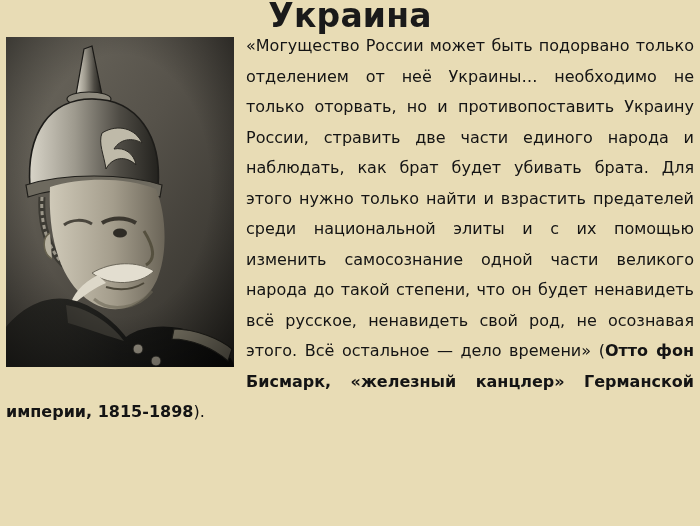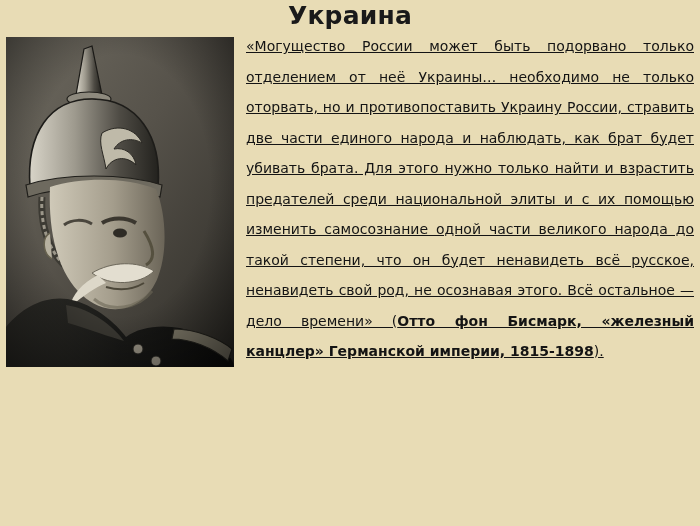--- a/index.html
+++ b/index.html
@@ -34,37 +34,36 @@
         rgba(255,255,255,0.14) 3px,
         rgba(175,155,100,0.13) 4px,
         rgba(175,155,100,0.13) 7px),
       linear-gradient(180deg, #ece0bb 0%, #e5d7ac 45%, #ead f 100%);
     overflow: hidden;
   }
 
   .title {
     text-align: center;
     font-weight: bold;
-    font-size: 25px;
+    font-size: 33px;
     line-height: 28px;
     color: #1a1a1a;
     padding: 2px 0 1px 0;
     letter-spacing: 0.2px;
   }
 
   .body-text {
     position: relative;
     padding: 0 6px 0 6px;
-    font-size: 14px;
+    font-size: 16px;
     line-height: 30.5px;
     color: #141414;
     text-align: justify;
     text-justify: inter-word;
     hyphens: none;
-    text-decoration: underline;
   }
 
   
   .portrait {
     float: left;
     width: 228px;
     height: 330px;
     margin: 6px 12px 0 0;
     position: relative;
     overflow: hidden;

